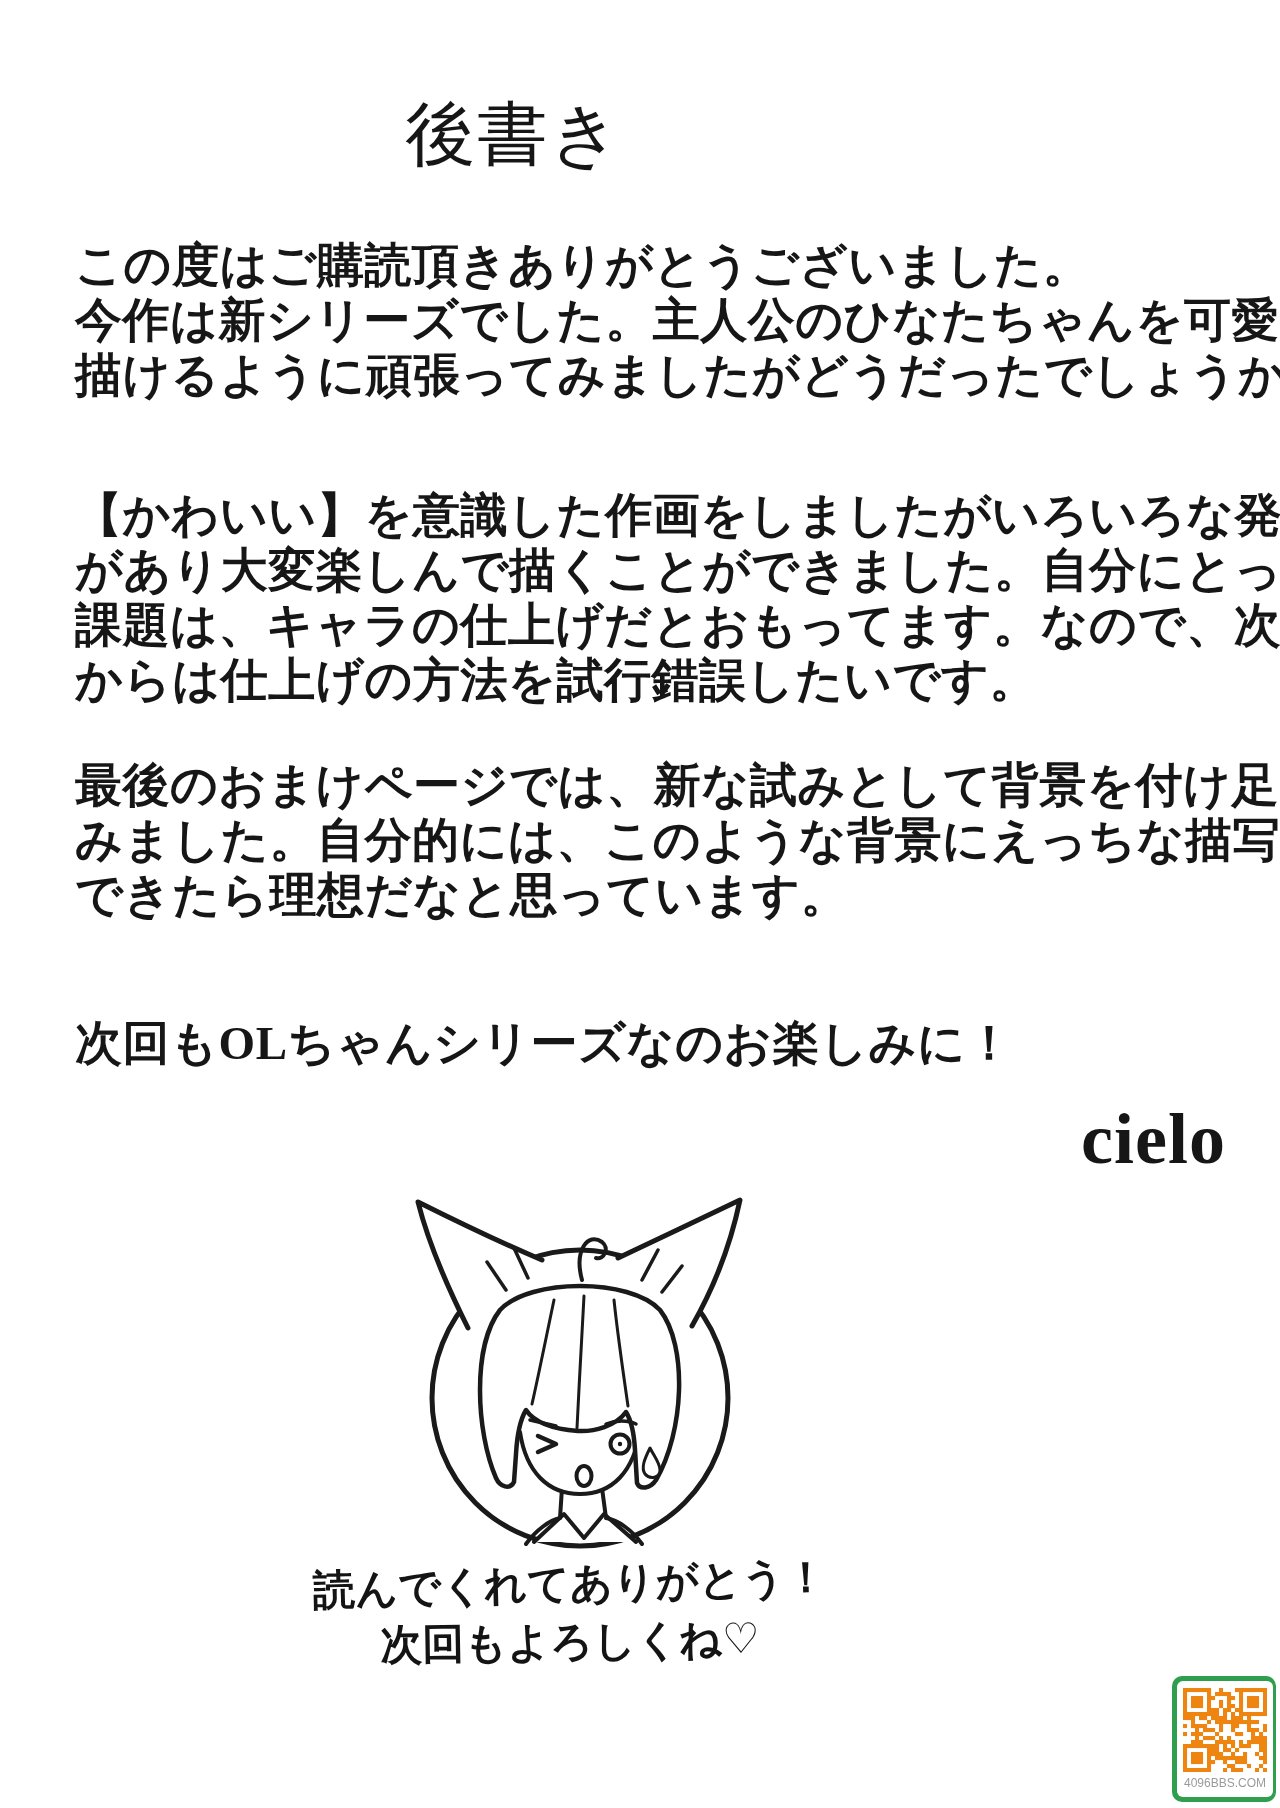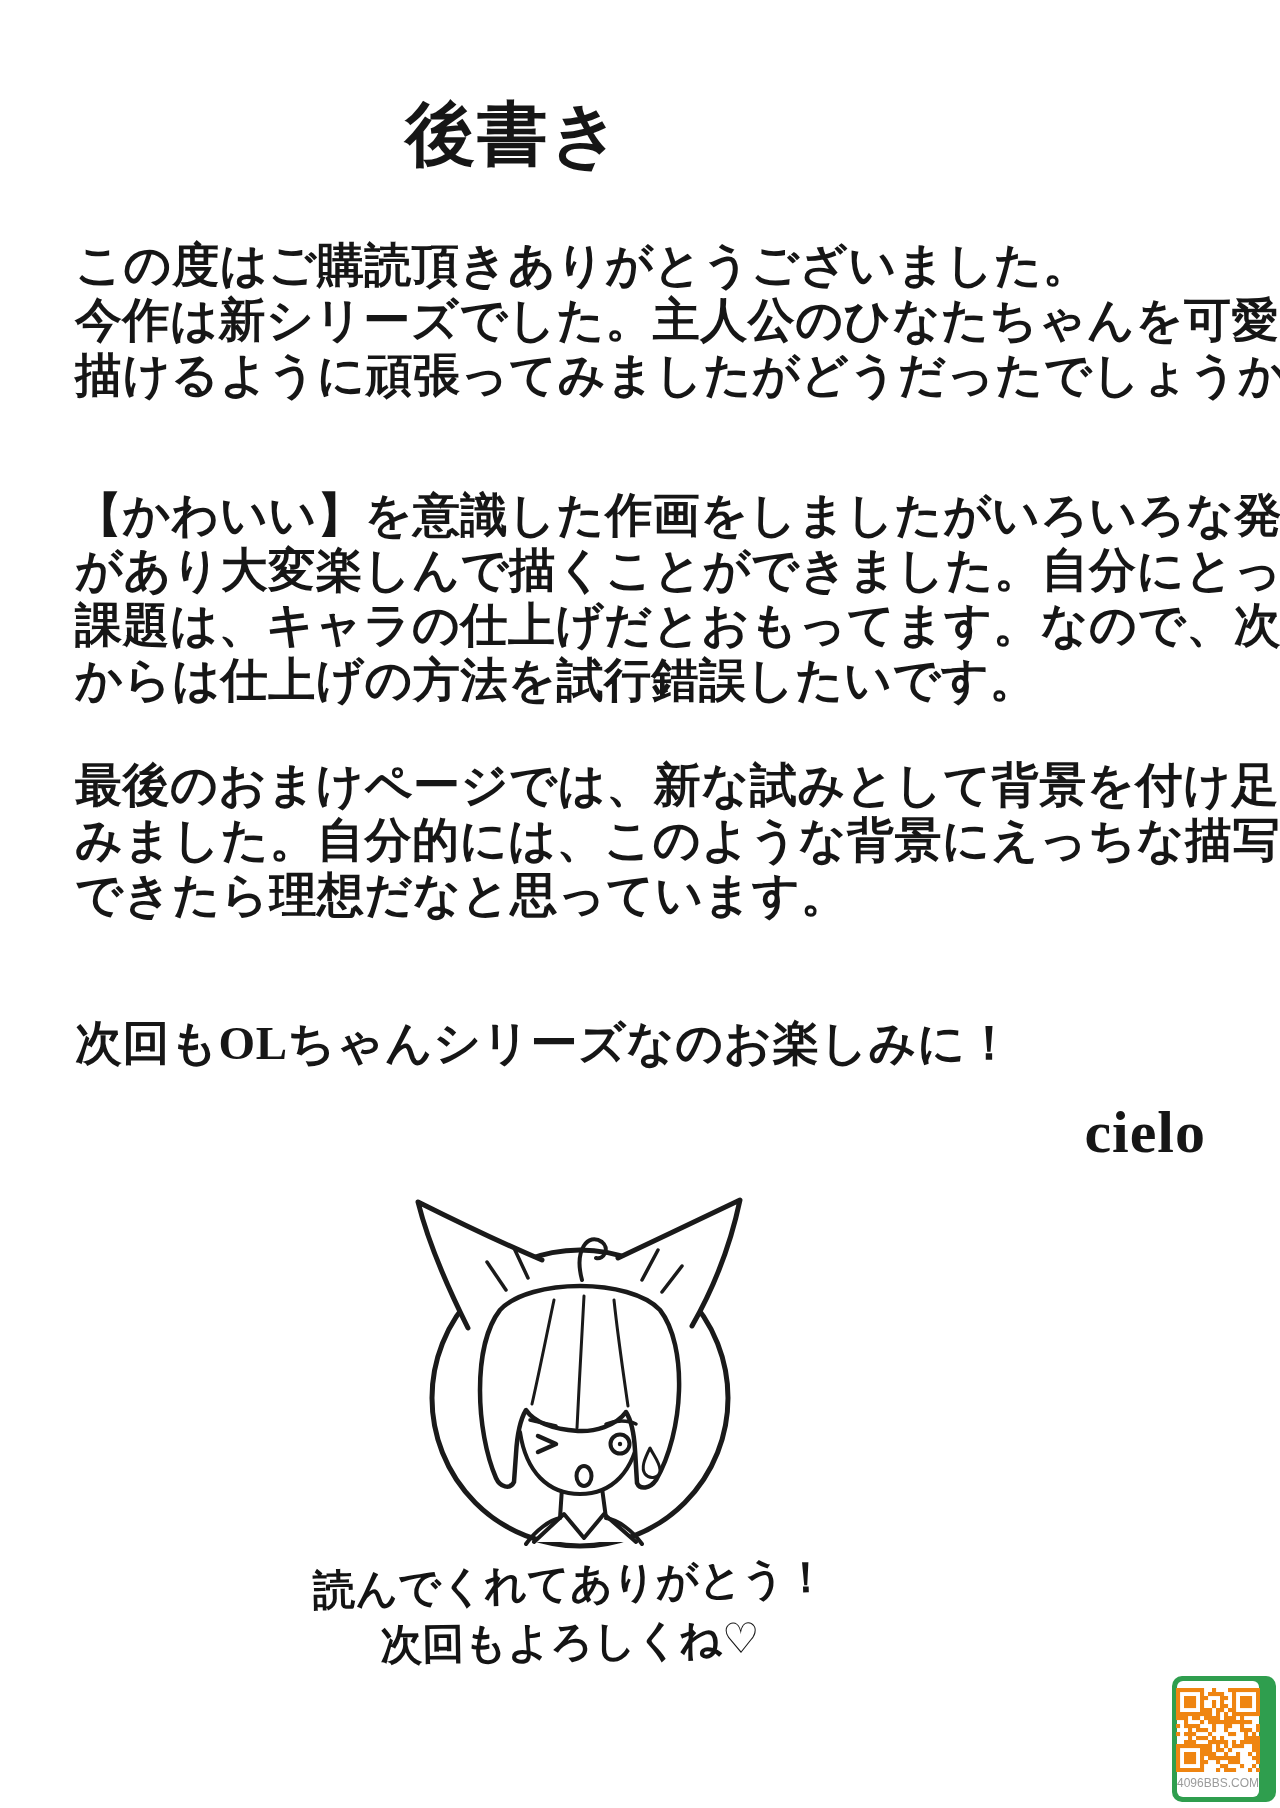--- a/index.html
+++ b/index.html
@@ -1,45 +1,45 @@
 <!DOCTYPE html>
 <html><head>
 <meta charset="utf-8">
 <style>
   html,body{margin:0;padding:0;background:#ffffff;}
   body{width:1280px;height:1808px;position:relative;overflow:hidden;
        font-family:"Liberation Serif","DejaVu Serif",serif;color:#161616;}
 
   .page-title{position:absolute;top:88px;left:0;width:1028px;text-align:center;
-    font-size:70px;font-weight:700;letter-spacing:2px;}
+    font-size:70px;font-weight:400;letter-spacing:2px;}
 
   .para{position:absolute;left:75px;}
   .bline{font-weight:700;font-size:47px;line-height:55px;white-space:nowrap;
     letter-spacing:0.5px;}
 
   .para-1{top:238px;}
   .para-2{top:488px;}
   .para-3{top:758px;}
   .para-4{top:972px;margin-top:44px;}
 
-  .signature{position:absolute;top:1098px;right:74px;font-size:60px;font-weight:700;
+  .signature{position:absolute;top:1098px;right:54px;font-size:72px;font-weight:700;
     letter-spacing:1px;font-family:Liberation Serif, serif;}
 
   .mascot{position:absolute;left:388px;top:1188px;width:382px;height:362px;}
   .mascot svg{display:block;width:100%;height:100%;}
 
   .handwritten{position:absolute;left:280px;width:580px;text-align:center;
     font-family:"DejaVu Sans","Liberation Sans",sans-serif;font-weight:700;
     color:#141414;white-space:nowrap;}
   .hw-1{top:1556px;font-size:42px;transform:rotate(-1.5deg);}
   .hw-2{top:1614px;font-size:42px;transform:rotate(-1deg);}
 
   .qr-badge{position:absolute;left:1172px;top:1676px;width:104px;height:126px;
     border-radius:10px;box-sizing:border-box;padding:5px;}
-  .qr-inner{width:82px;height:116px;background:#ffffff;border-radius:6px;
+  .qr-inner{width:96px;height:116px;background:#ffffff;border-radius:6px;
     display:flex;flex-direction:column;align-items:center;justify-content:flex-start;}
   .qr-inner svg{margin-top:7px;display:block;}
   .qr-label{margin-top:4px;font-family:"Liberation Sans","DejaVu Sans",sans-serif;
     font-size:12px;font-weight:400;letter-spacing:0px;}
 
   .ink{stroke:#1a1a1a;fill:none;stroke-linecap:round;stroke-linejoin:round;}
   .ink-fill{stroke:#1a1a1a;fill:#ffffff;stroke-linecap:round;stroke-linejoin:round;}
 </style>
 </head>
 <body>

